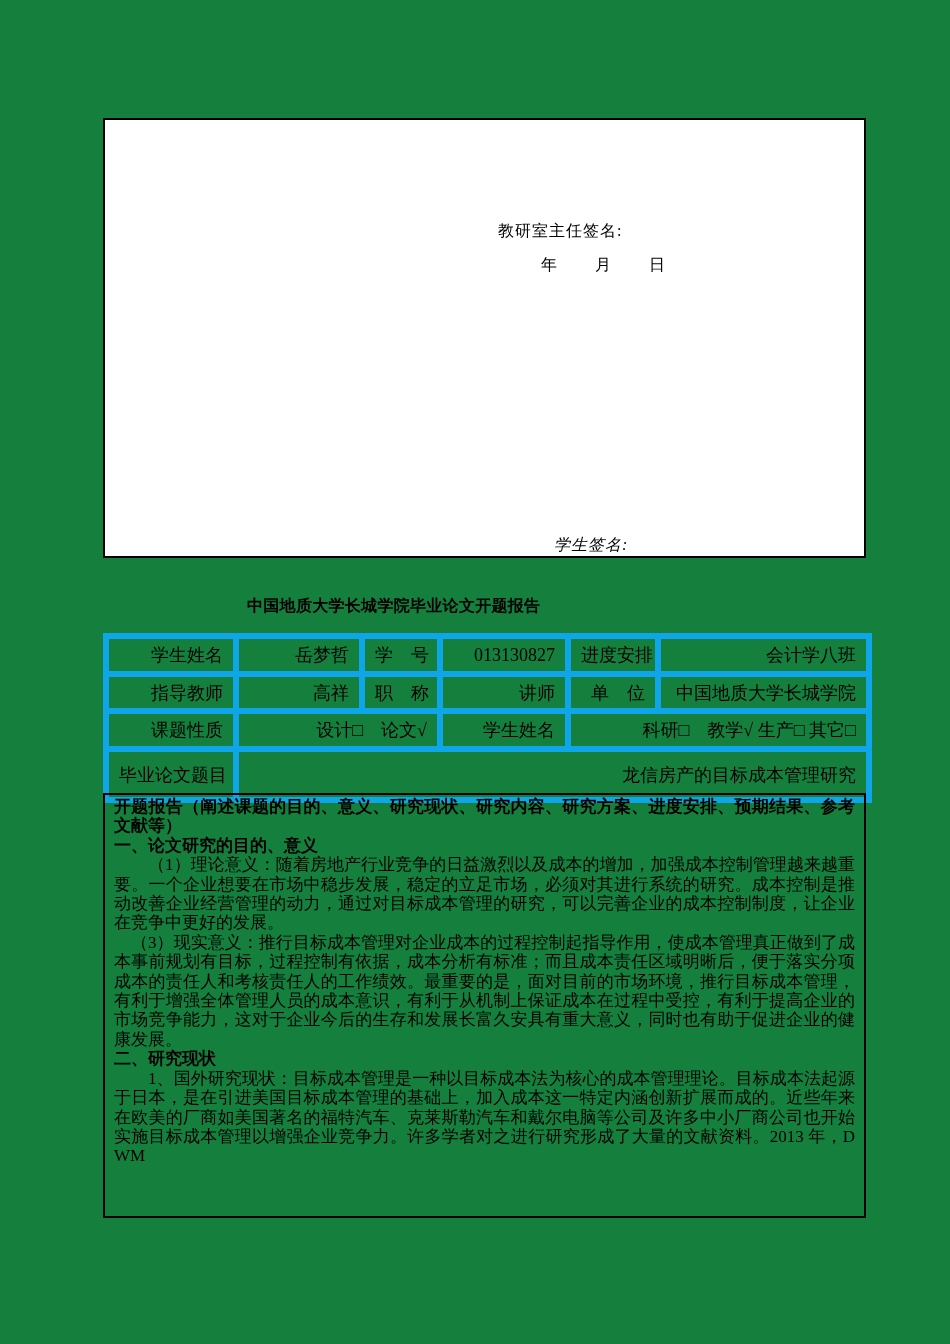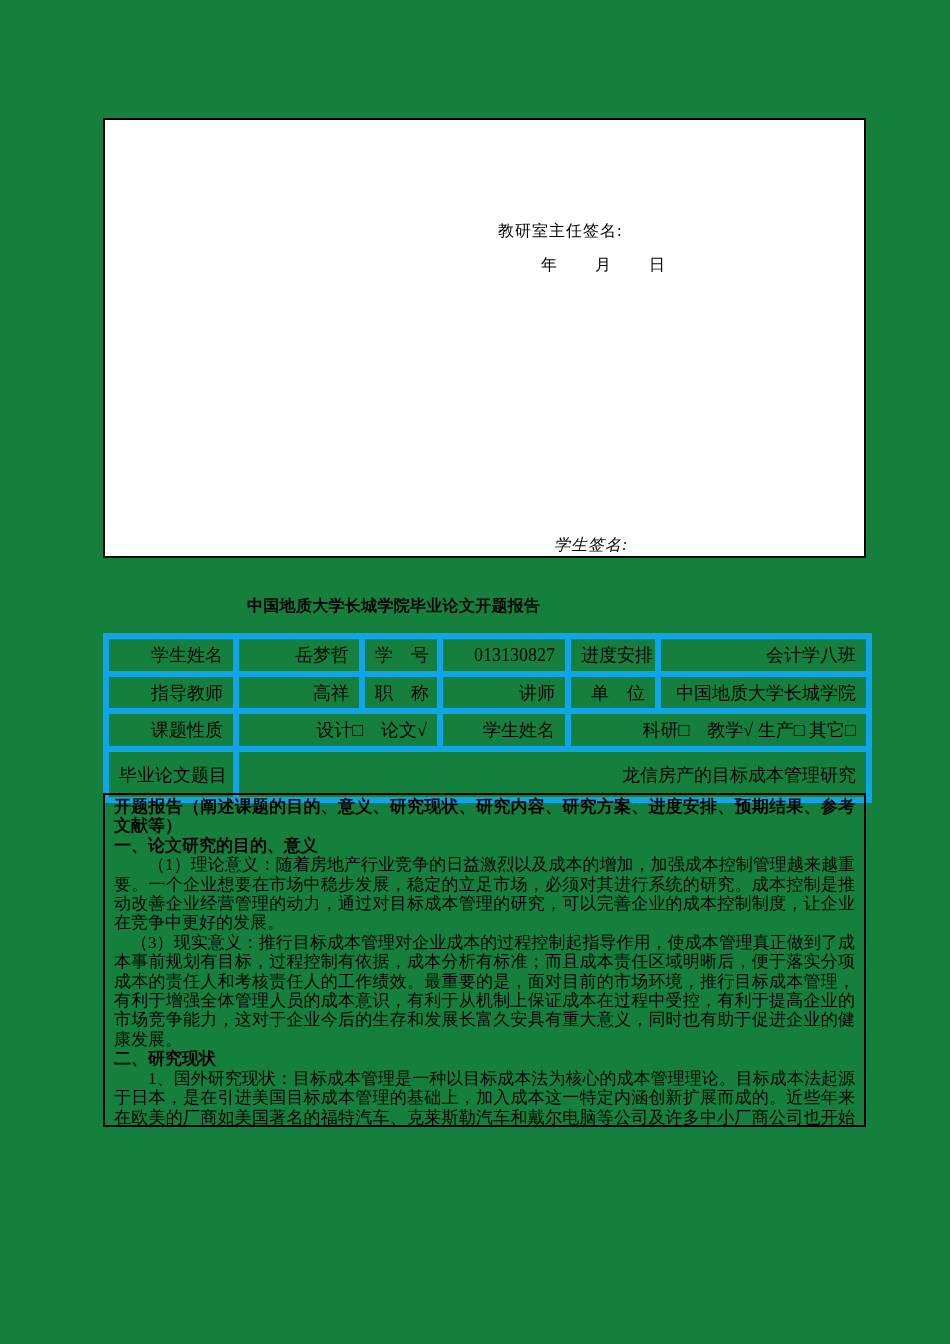--- a/index.html
+++ b/index.html
@@ -46,21 +46,21 @@
     border: 2px solid #000000;
   }
   table.info-table td {
     border: 6px solid #0ea5e9;
     text-align: right; vertical-align: middle;
     font-size: 18px; padding: 0 10px;
     white-space: pre; overflow: hidden;
   }
   .report-box {
     position: absolute; left: 103px; top: 793px;
-    width: 763px; height: 334px;
+    width: 763px; height: 425px;
     border: 2px solid #000000; box-sizing: border-box;
     padding: 2px 9px 0 9px;
     overflow: hidden;
   }
   .report-box p {
     margin: 0; font-size: 17px; line-height: 19.4px;
     text-align: justify; text-justify: inter-character;
     word-break: break-all;
   }
   .report-bold {

